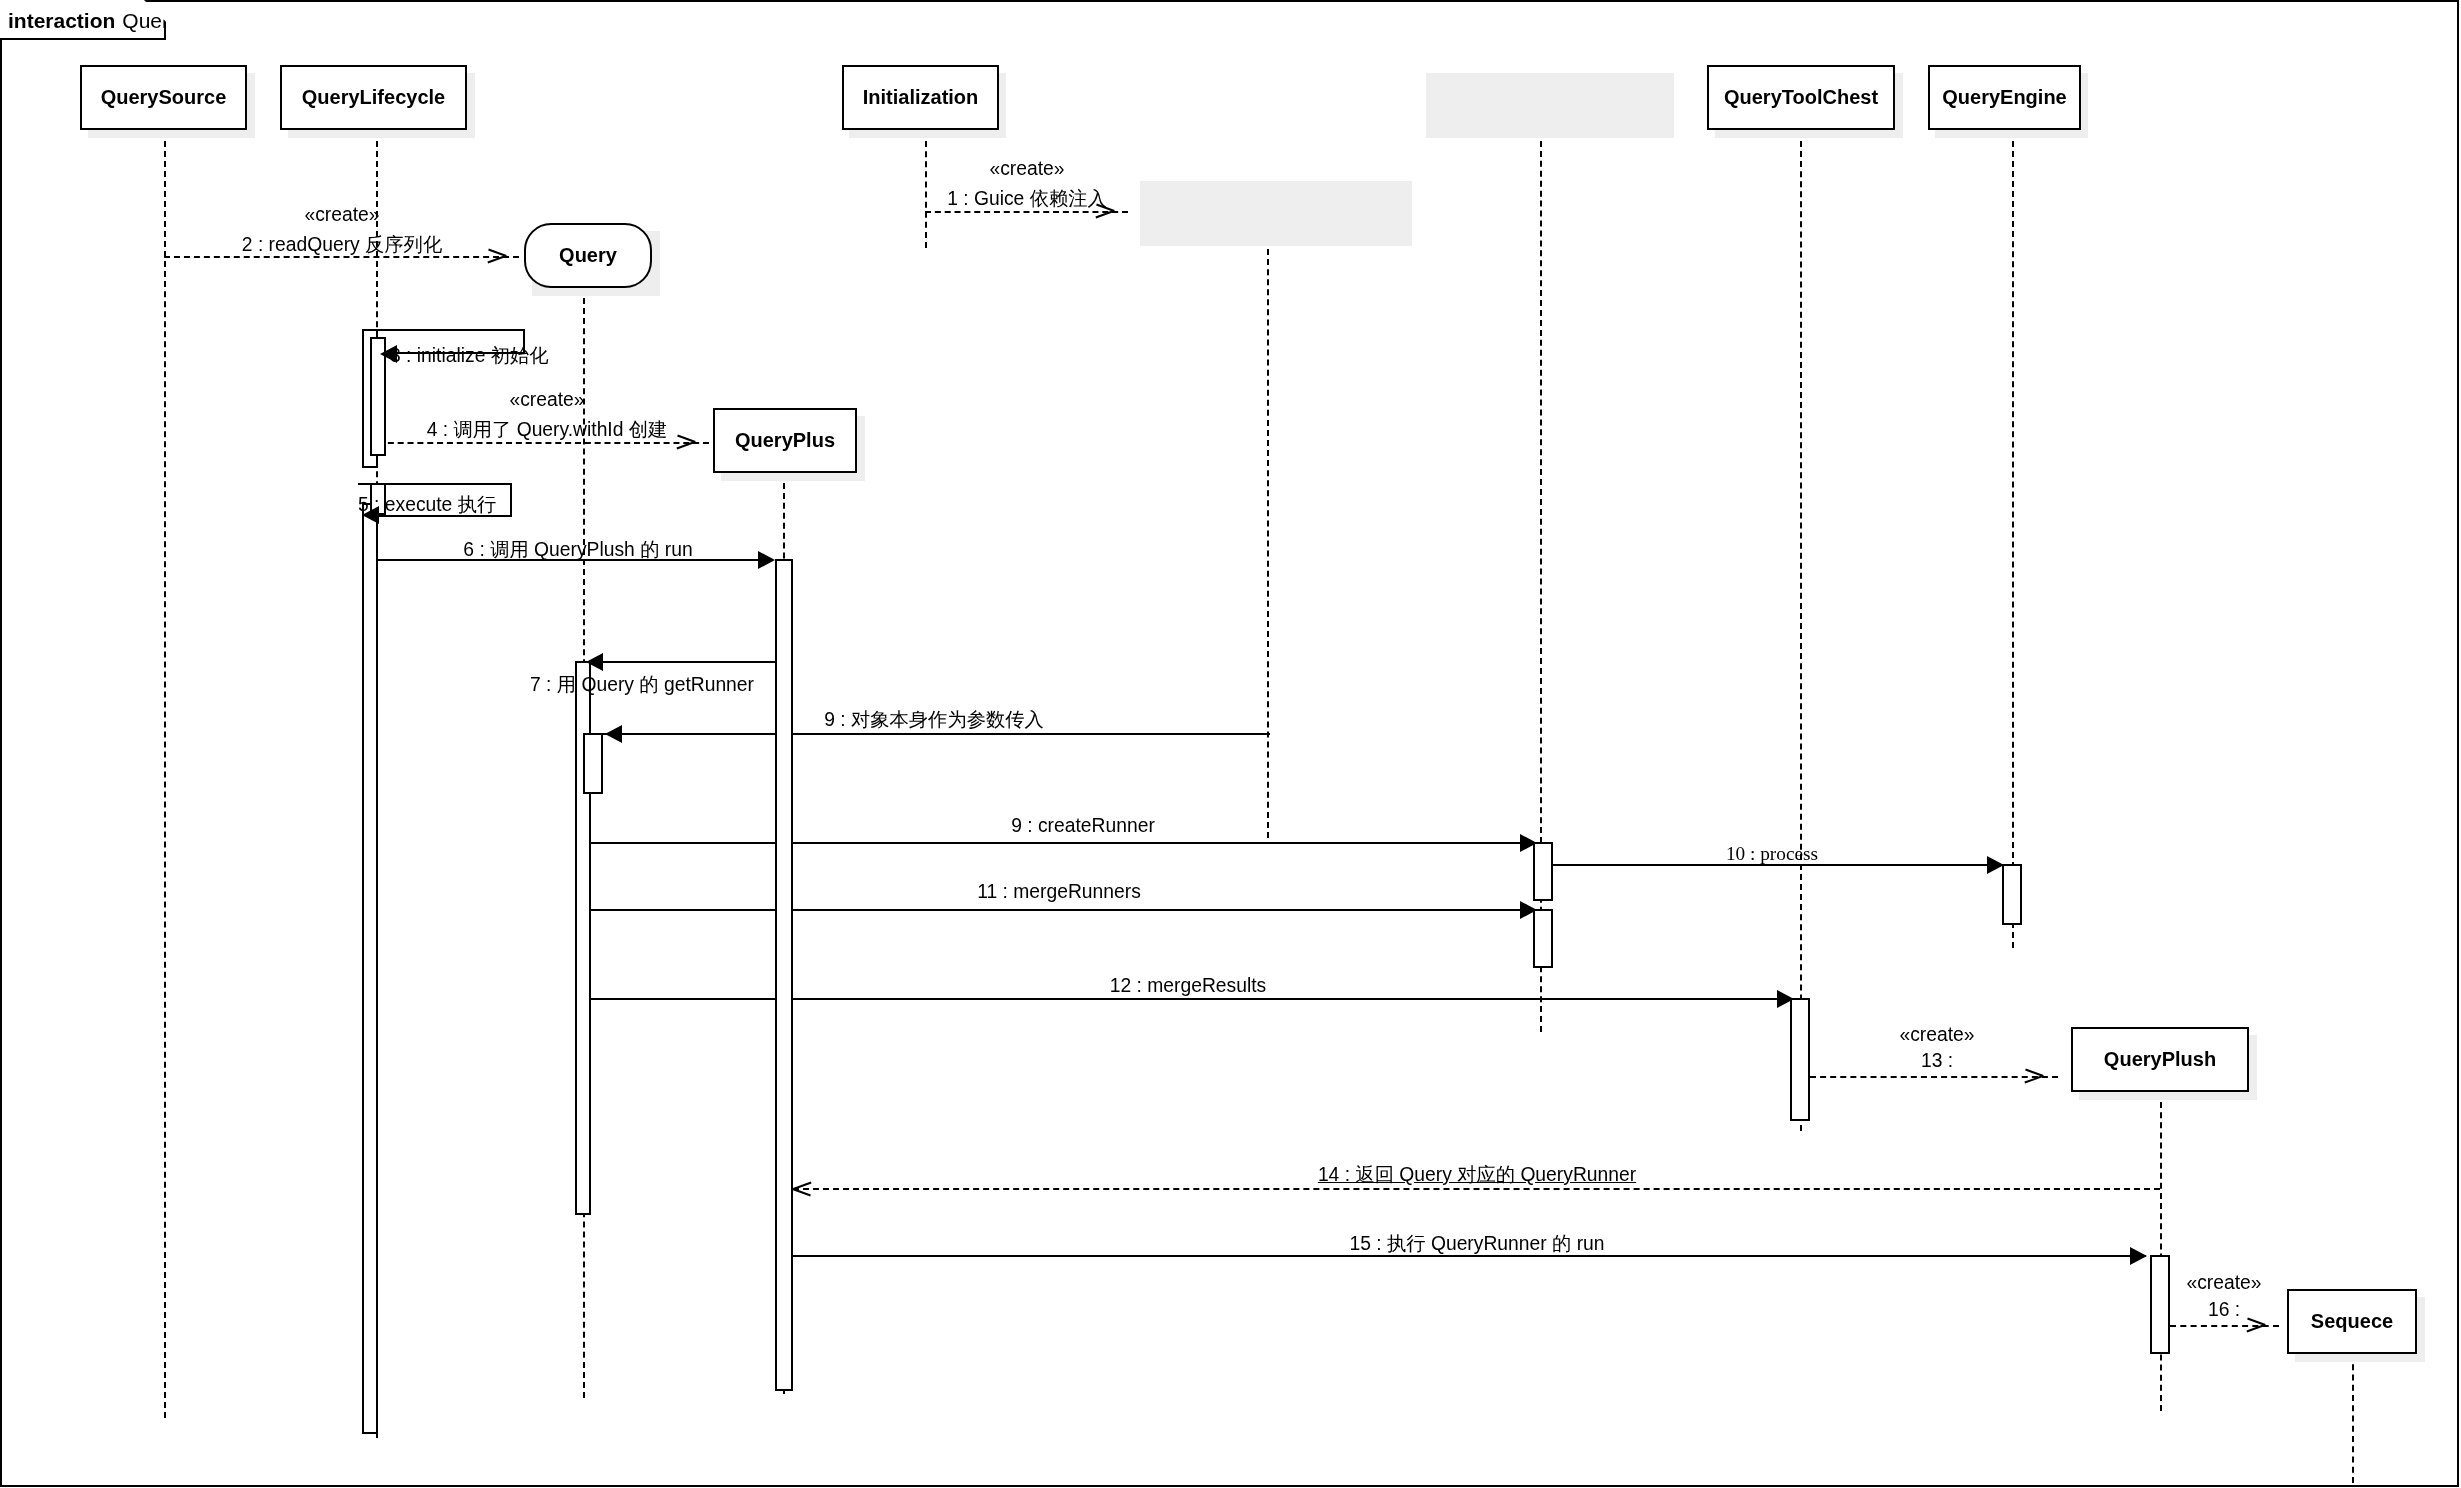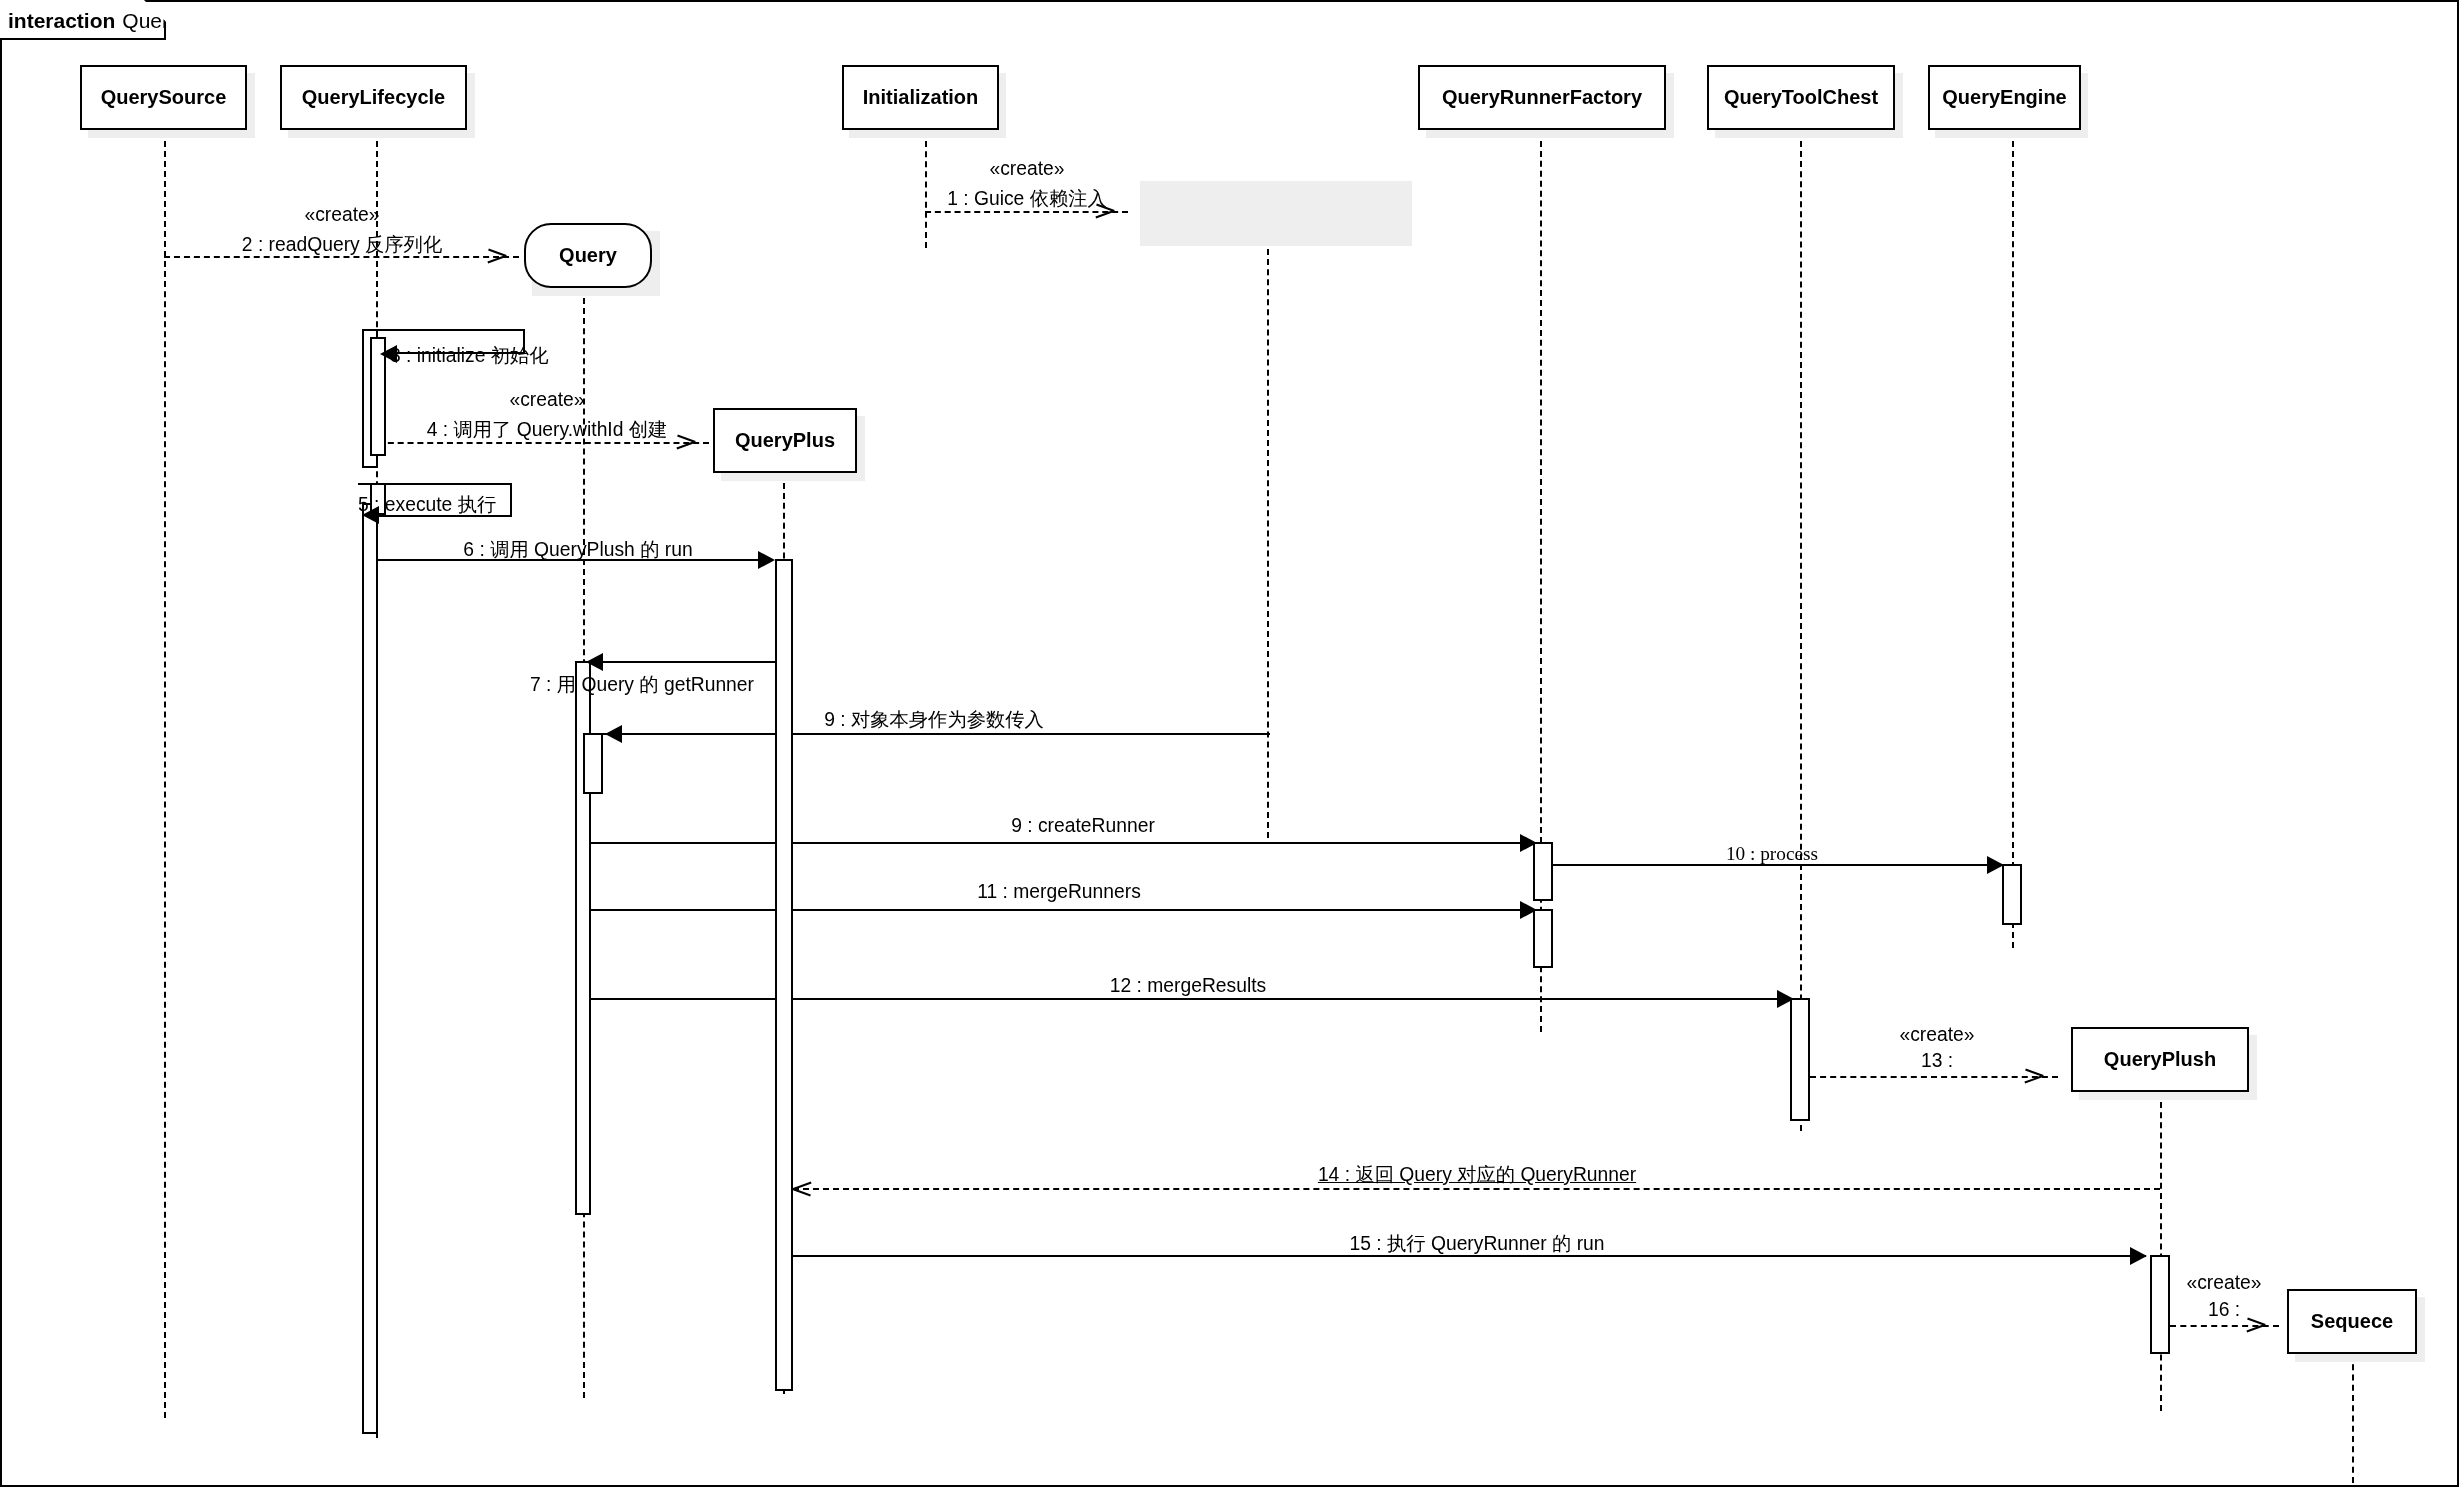--- a/index.html
+++ b/index.html
@@ -86,23 +86,20 @@
   <div class="head-shadow" style="left:849px;top:73px;width:157px;height:65px;"></div>
   <div class="head" style="left:842px;top:65px;width:157px;height:65px;">
     <span>Initialization</span>
   </div>
   <div class="lifeline" style="left:925px;top:131px;height:117px;"></div>
 
   <div class="head-shadow" style="left:1140px;top:181px;width:272px;height:65px;"></div>
   <div class="lifeline" style="left:1267px;top:239px;height:599px;"></div>
 
   <div class="head-shadow" style="left:1426px;top:73px;width:248px;height:65px;"></div>
-  <div class="head" style="left:1418px;top:65px;width:248px;height:65px;">
-    <span>QueryRunnerFactory</span>
-  </div>
   <div class="lifeline" style="left:1540px;top:131px;height:901px;"></div>
 
   <div class="head-shadow" style="left:1715px;top:73px;width:188px;height:65px;"></div>
   <div class="head" style="left:1707px;top:65px;width:188px;height:65px;">
     <span>QueryToolChest</span>
   </div>
   <div class="lifeline" style="left:1800px;top:131px;height:1000px;"></div>
 
   <div class="head-shadow" style="left:1935px;top:73px;width:153px;height:65px;"></div>
   <div class="head" style="left:1928px;top:65px;width:153px;height:65px;">

